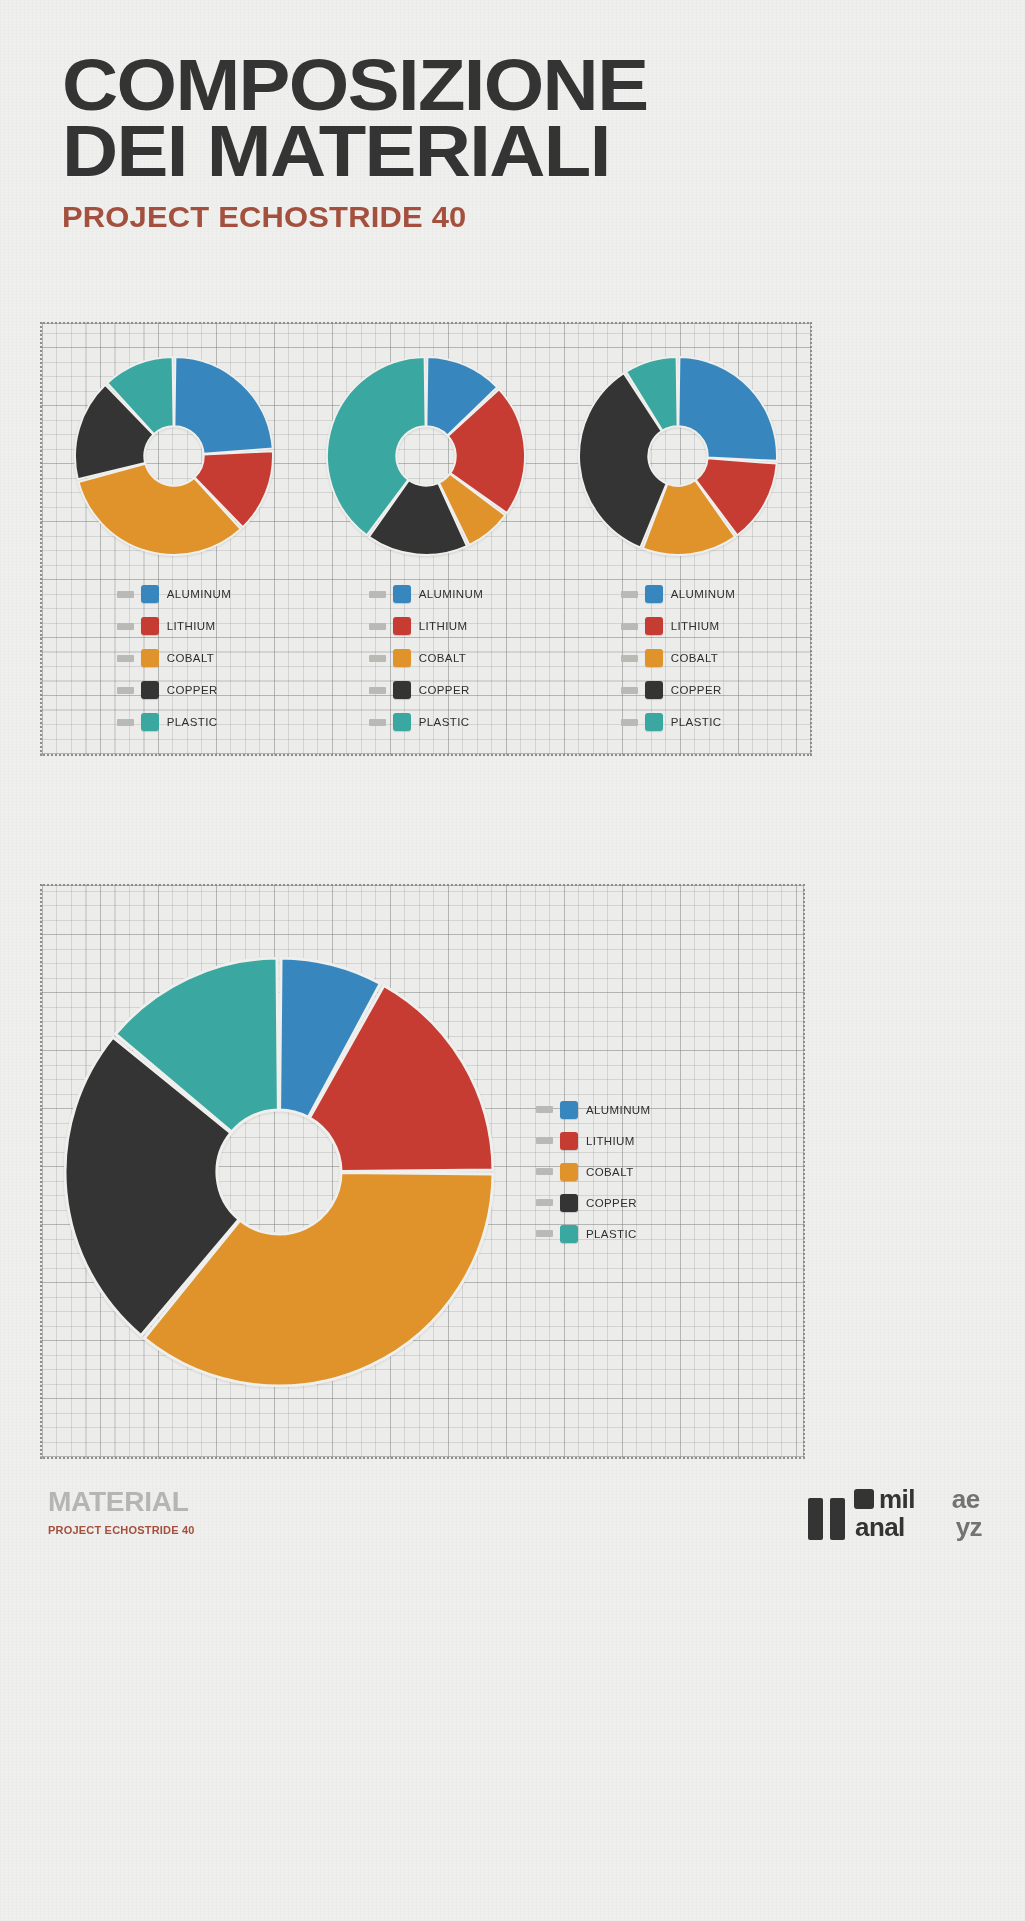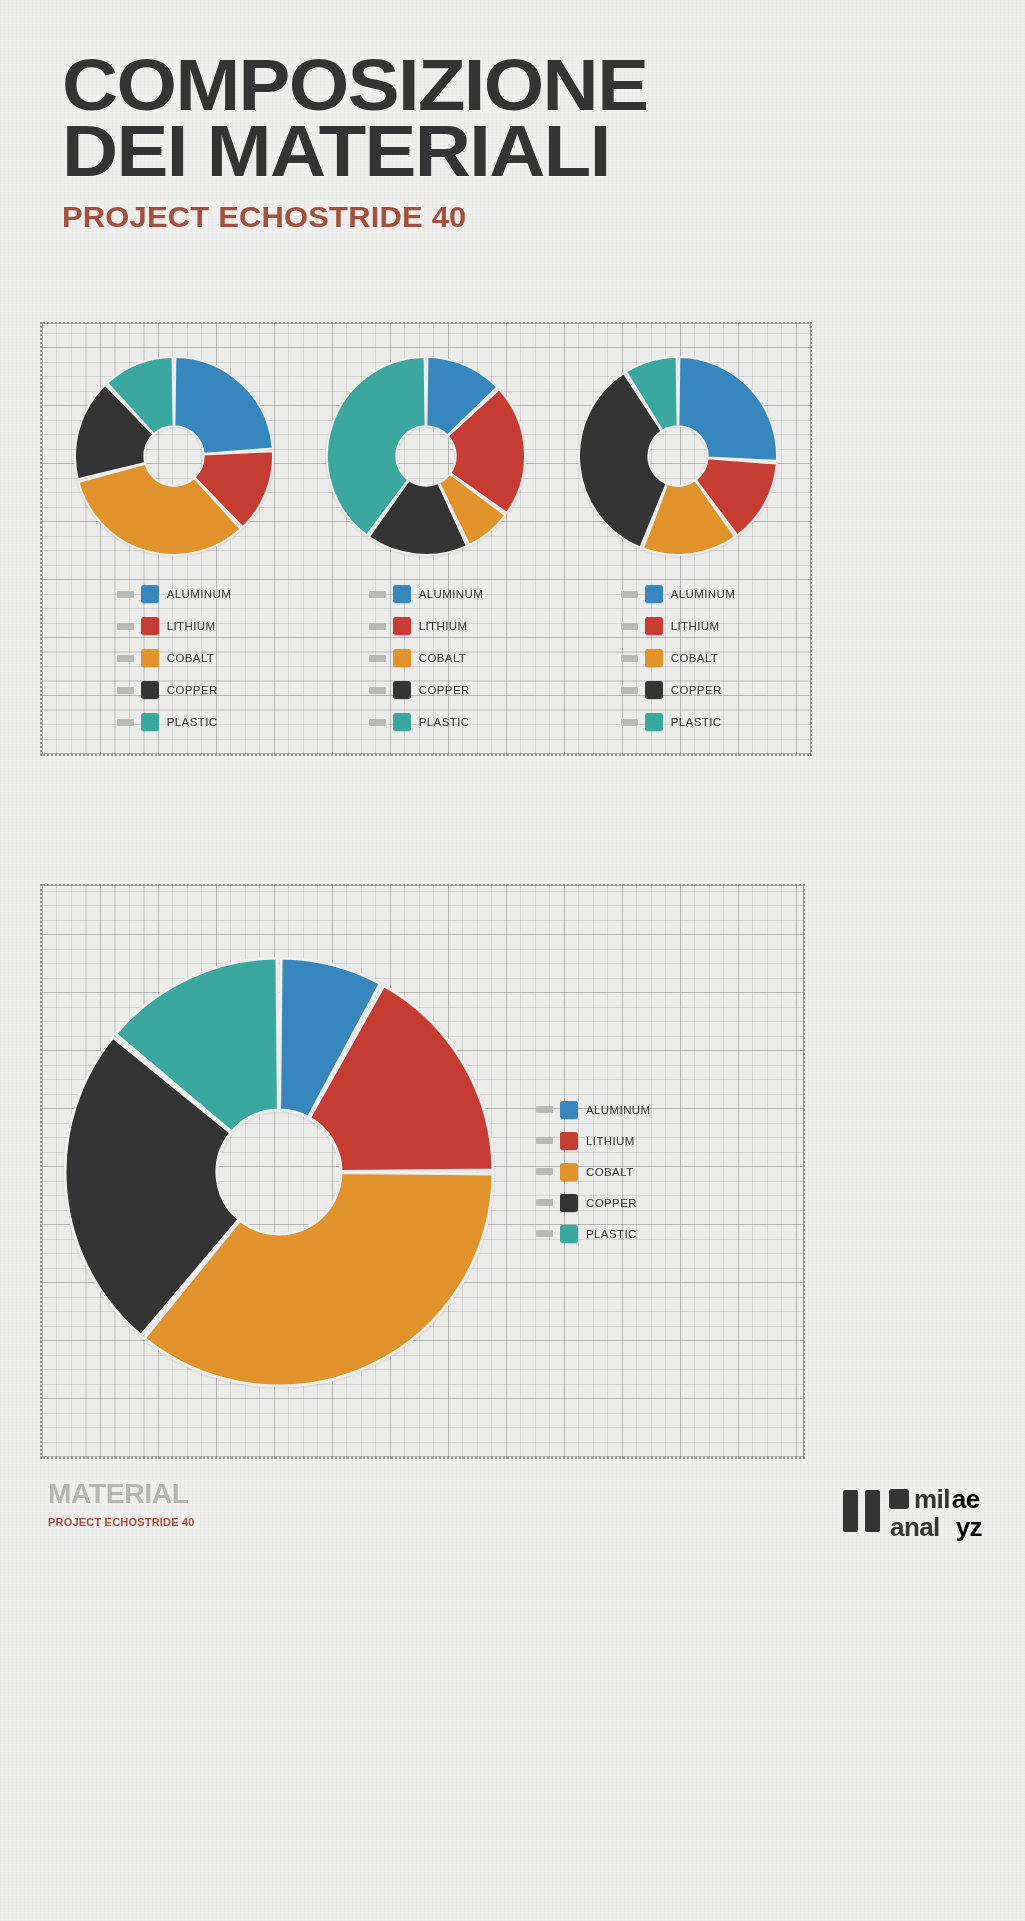--- a/index.html
+++ b/index.html
@@ -86,42 +86,42 @@
   #panel-bottom .big-layout{
     position:absolute; inset:0; display:flex; align-items:center;
   }
   #big-donut-wrap{ margin-left:22px; }
   #big-legend{ margin-left:42px; margin-top:0; }
   #big-legend .legend-row{ height:31px; }
   #big-legend .legend-label{ font-size:11.5px; }
 
   
   .footer{ position:absolute; left:0; top:1478px; width:1025px; height:140px; }
-  .footer-left{ position:absolute; left:48px; top:4px; }
+  .footer-left{ position:absolute; left:48px; top:12px; }
   .fl-line{
     font-weight:700; font-size:27px; line-height:.94;
     color:#b5b5b1; letter-spacing:-.3px;
     transform:scaleX(1.04); transform-origin:left center;
   }
   .fl-row{ display:flex; align-items:flex-end; }
   .fl-code{
     font-weight:400; font-size:25px; color:#c9c9c5; margin-left:9px;
     letter-spacing:.3px; position:relative; top:-1px;
   }
   .fl-sub{
     margin-top:9px; font-weight:700; font-size:11px; color:#a4503e;
     letter-spacing:.2px;
   }
   .fl-sub .num{ color:#a4503e; }
 
-  .footer-right{ position:absolute; right:42px; top:8px; display:flex; align-items:flex-start; }
+  .footer-right{ position:absolute; right:42px; top:8px; display:flex; align-items:flex-end; }
   .logo-bars{ display:flex; gap:7px; margin-right:9px; margin-top:4px; }
   .logo-bars span{ display:block; width:15px; height:42px; background:#343434; border-radius:2px; }
   .logo-stack{ display:flex; flex-direction:column; }
-  .logo-red{ color:#000000; }
+  .logo-red{ color:#737373;margin-left:35px; }
   .logo-dark{ color:#343434; }
   .logo-l1{ display:flex; align-items:center; }
   .logo-l2{ display:flex; align-items:center; margin-top:2px;gap:14px; }
   .logo-txt{
     font-weight:700; font-size:26px; line-height:1; letter-spacing:-.6px;
     padding:0 1px;
   }
   .logo-sq{
     width:20px; height:20px; background:#343434; border-radius:3px; margin-right:4px;
   }

